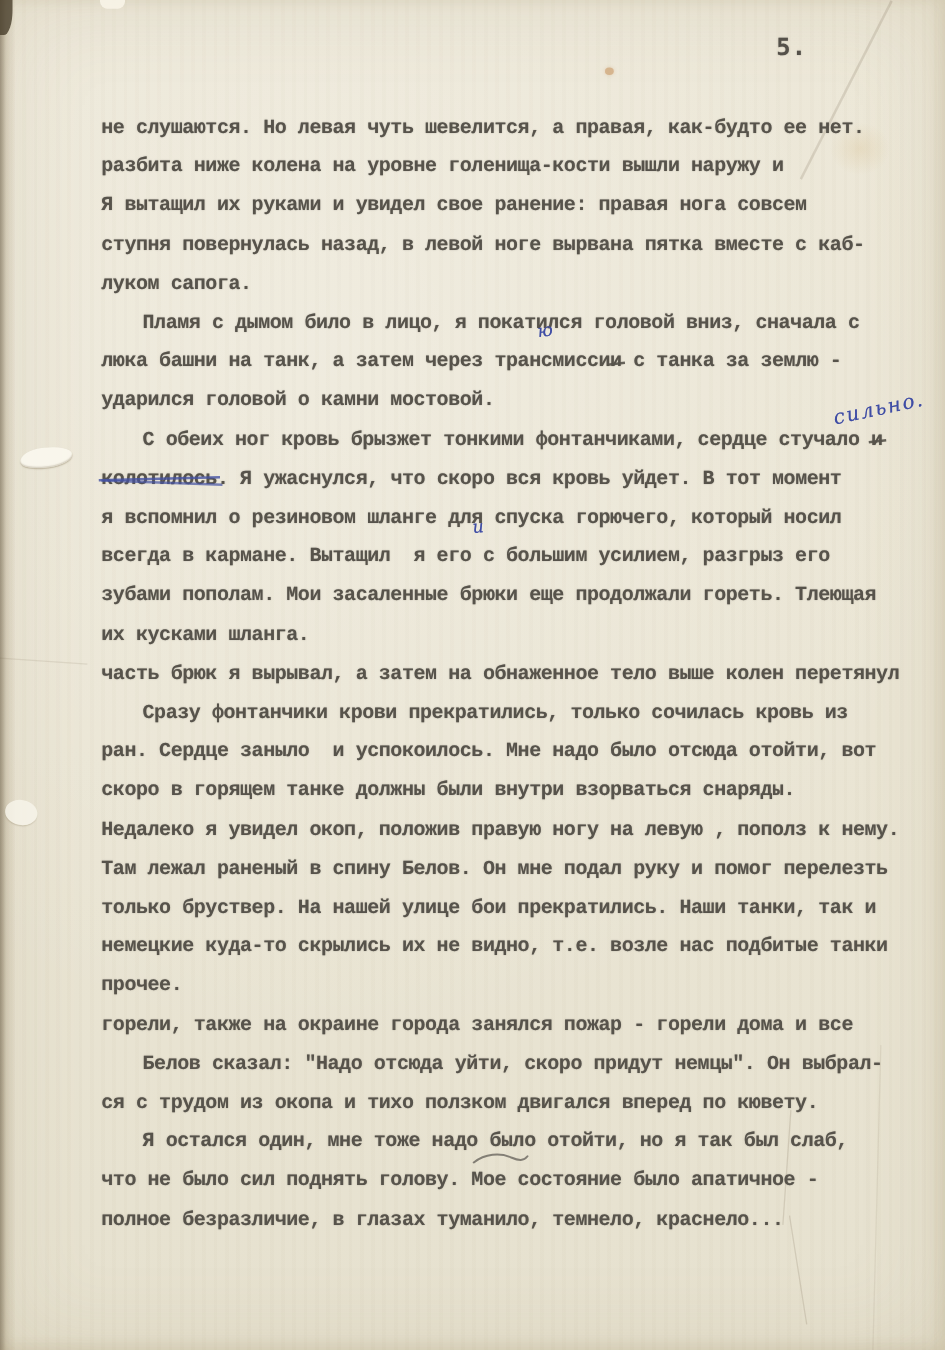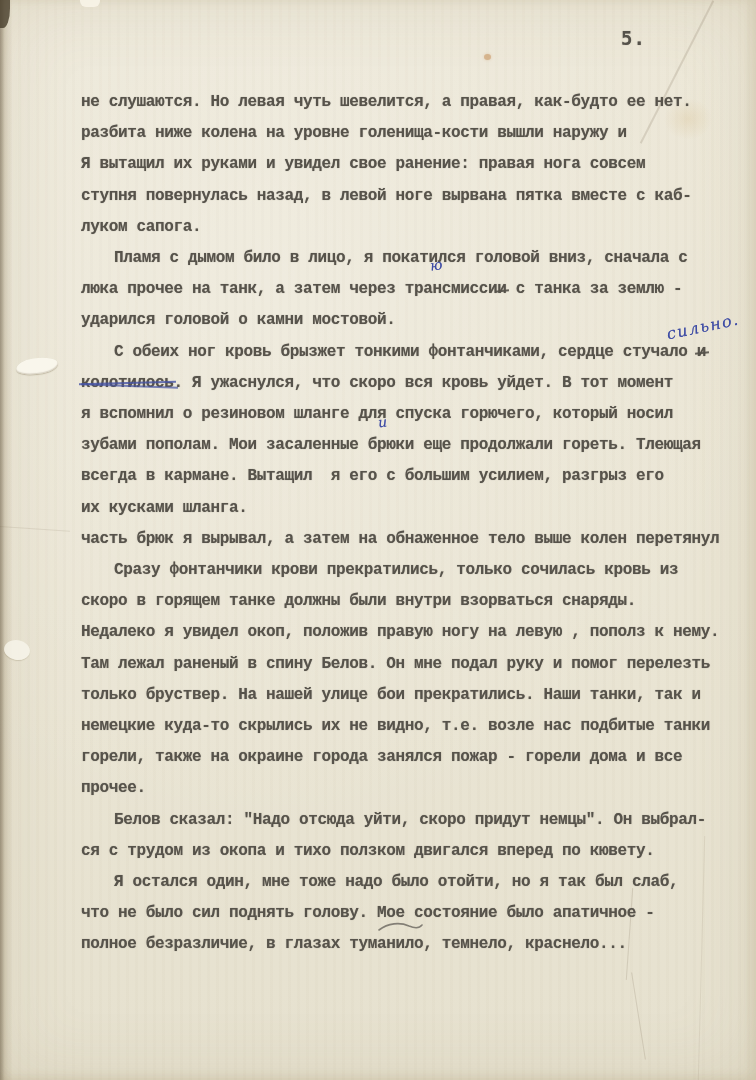--- a/index.html
+++ b/index.html
@@ -78,41 +78,42 @@
   <div class="text-block">
       <div>
         <div class="line"><span class="seg t">не слушаются. Но левая чуть шевелится, а правая, как-будто ее нет.</span></div>
         <div class="line"><span class="seg t">разбита ниже колена на уровне голенища-кости вышли наружу и</span></div>
         <div class="line"><span class="seg t">Я вытащил их руками и увидел свое ранение: правая нога совсем</span></div>
         <div class="line"><span class="seg t">ступня повернулась назад, в левой ноге вырвана пятка вместе с каб-</span></div>
         <div class="line"><span class="seg t">луком сапога.</span></div>
       </div>
       <div>
         <div class="line indent"><span class="seg t">Пламя с дымом било в лицо, я покатился головой вниз, сначала с</span></div>
-        <div class="line"><span class="seg t">люка прочее на танк, а затем через трансмисси</span><span class="seg ts">и</span><span class="seg t"> с танка за землю -</span></div>
+        <div class="line"><span class="seg t">люка башни на танк, а затем через трансмисси</span><span class="seg ts">и</span><span class="seg t"> с танка за землю -</span></div>
         <div class="line"><span class="seg t">ударился головой о камни мостовой.</span></div>
       </div>
       <div>
         <div class="line indent"><span class="seg t">С обеих ног кровь брызжет тонкими фонтанчиками, сердце стучало </span><span class="seg ts">и</span></div>
         <div class="line"><span class="seg ps">колотилось</span><span class="seg t">. Я ужаснулся, что скоро вся кровь уйдет. В тот момент</span></div>
         <div class="line"><span class="seg t">я вспомнил о резиновом шланге для спуска горючего, который носил</span></div>
+        <div class="line"><span class="seg t">всегда в кармане. Вытащил  я его с большим усилием, разгрыз его</span></div>
         <div class="line"><span class="seg t">зубами пополам. Мои засаленные брюки еще продолжали гореть. Тлеющая</span></div>
-        <div class="line"><span class="seg t">всегда в кармане. Вытащил  я его с большим усилием, разгрыз его</span></div>
         <div class="line"><span class="seg t">их кусками шланга.</span></div>
         <div class="line"><span class="seg t">часть брюк я вырывал, а затем на обнаженное тело выше колен перетянул</span></div>
       </div>
       <div>
         <div class="line indent"><span class="seg t">Сразу фонтанчики крови прекратились, только сочилась кровь из</span></div>
+        <div class="line"><span class="seg t">ран. Сердце заныло  и успокоилось. Мне надо было отсюда отойти, вот</span></div>
         <div class="line"><span class="seg t">скоро в горящем танке должны были внутри взорваться снаряды.</span></div>
         <div class="line"><span class="seg t">Недалеко я увидел окоп, положив правую ногу на левую , пополз к нему.</span></div>
         <div class="line"><span class="seg t">Там лежал раненый в спину Белов. Он мне подал руку и помог перелезть</span></div>
         <div class="line"><span class="seg t">только бруствер. На нашей улице бои прекратились. Наши танки, так и</span></div>
         <div class="line"><span class="seg t">немецкие куда-то скрылись их не видно, т.е. возле нас подбитые танки</span></div>
+        <div class="line"><span class="seg t">прочее.</span></div>
         <div class="line"><span class="seg t">горели, также на окраине города занялся пожар - горели дома и все</span></div>
-        <div class="line"><span class="seg t">прочее.</span></div>
       </div>
       <div>
         <div class="line indent"><span class="seg t">Белов сказал: "Надо отсюда уйти, скоро придут немцы". Он выбрал-</span></div>
         <div class="line"><span class="seg t">ся с трудом из окопа и тихо ползком двигался вперед по кювету.</span></div>
       </div>
       <div>
         <div class="line indent"><span class="seg t">Я остался один, мне тоже надо было отойти, но я так был слаб,</span></div>
         <div class="line"><span class="seg t">что не было сил поднять голову. Мое состояние было апатичное -</span></div>
         <div class="line"><span class="seg t">полное безразличие, в глазах туманило, темнело, краснело...</span></div>
       </div>

